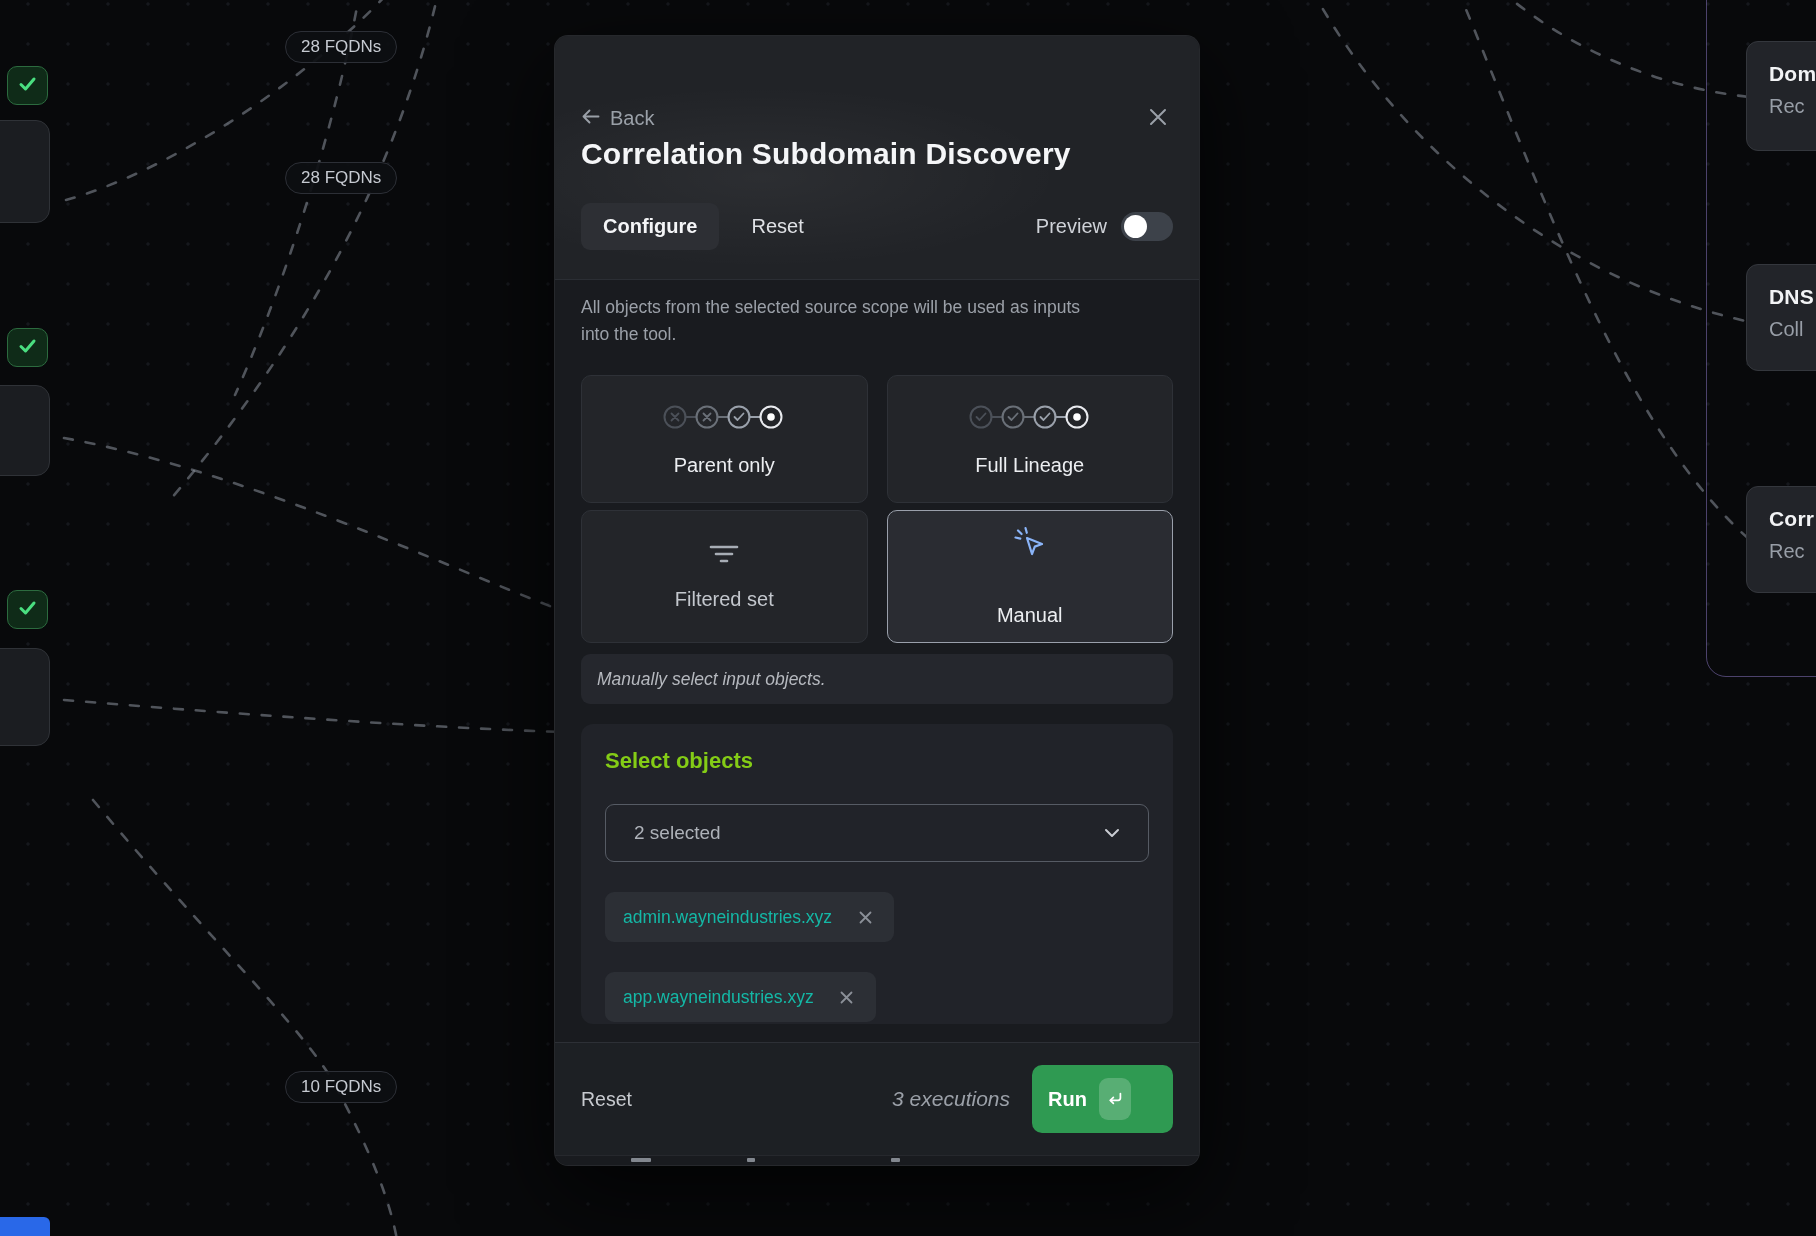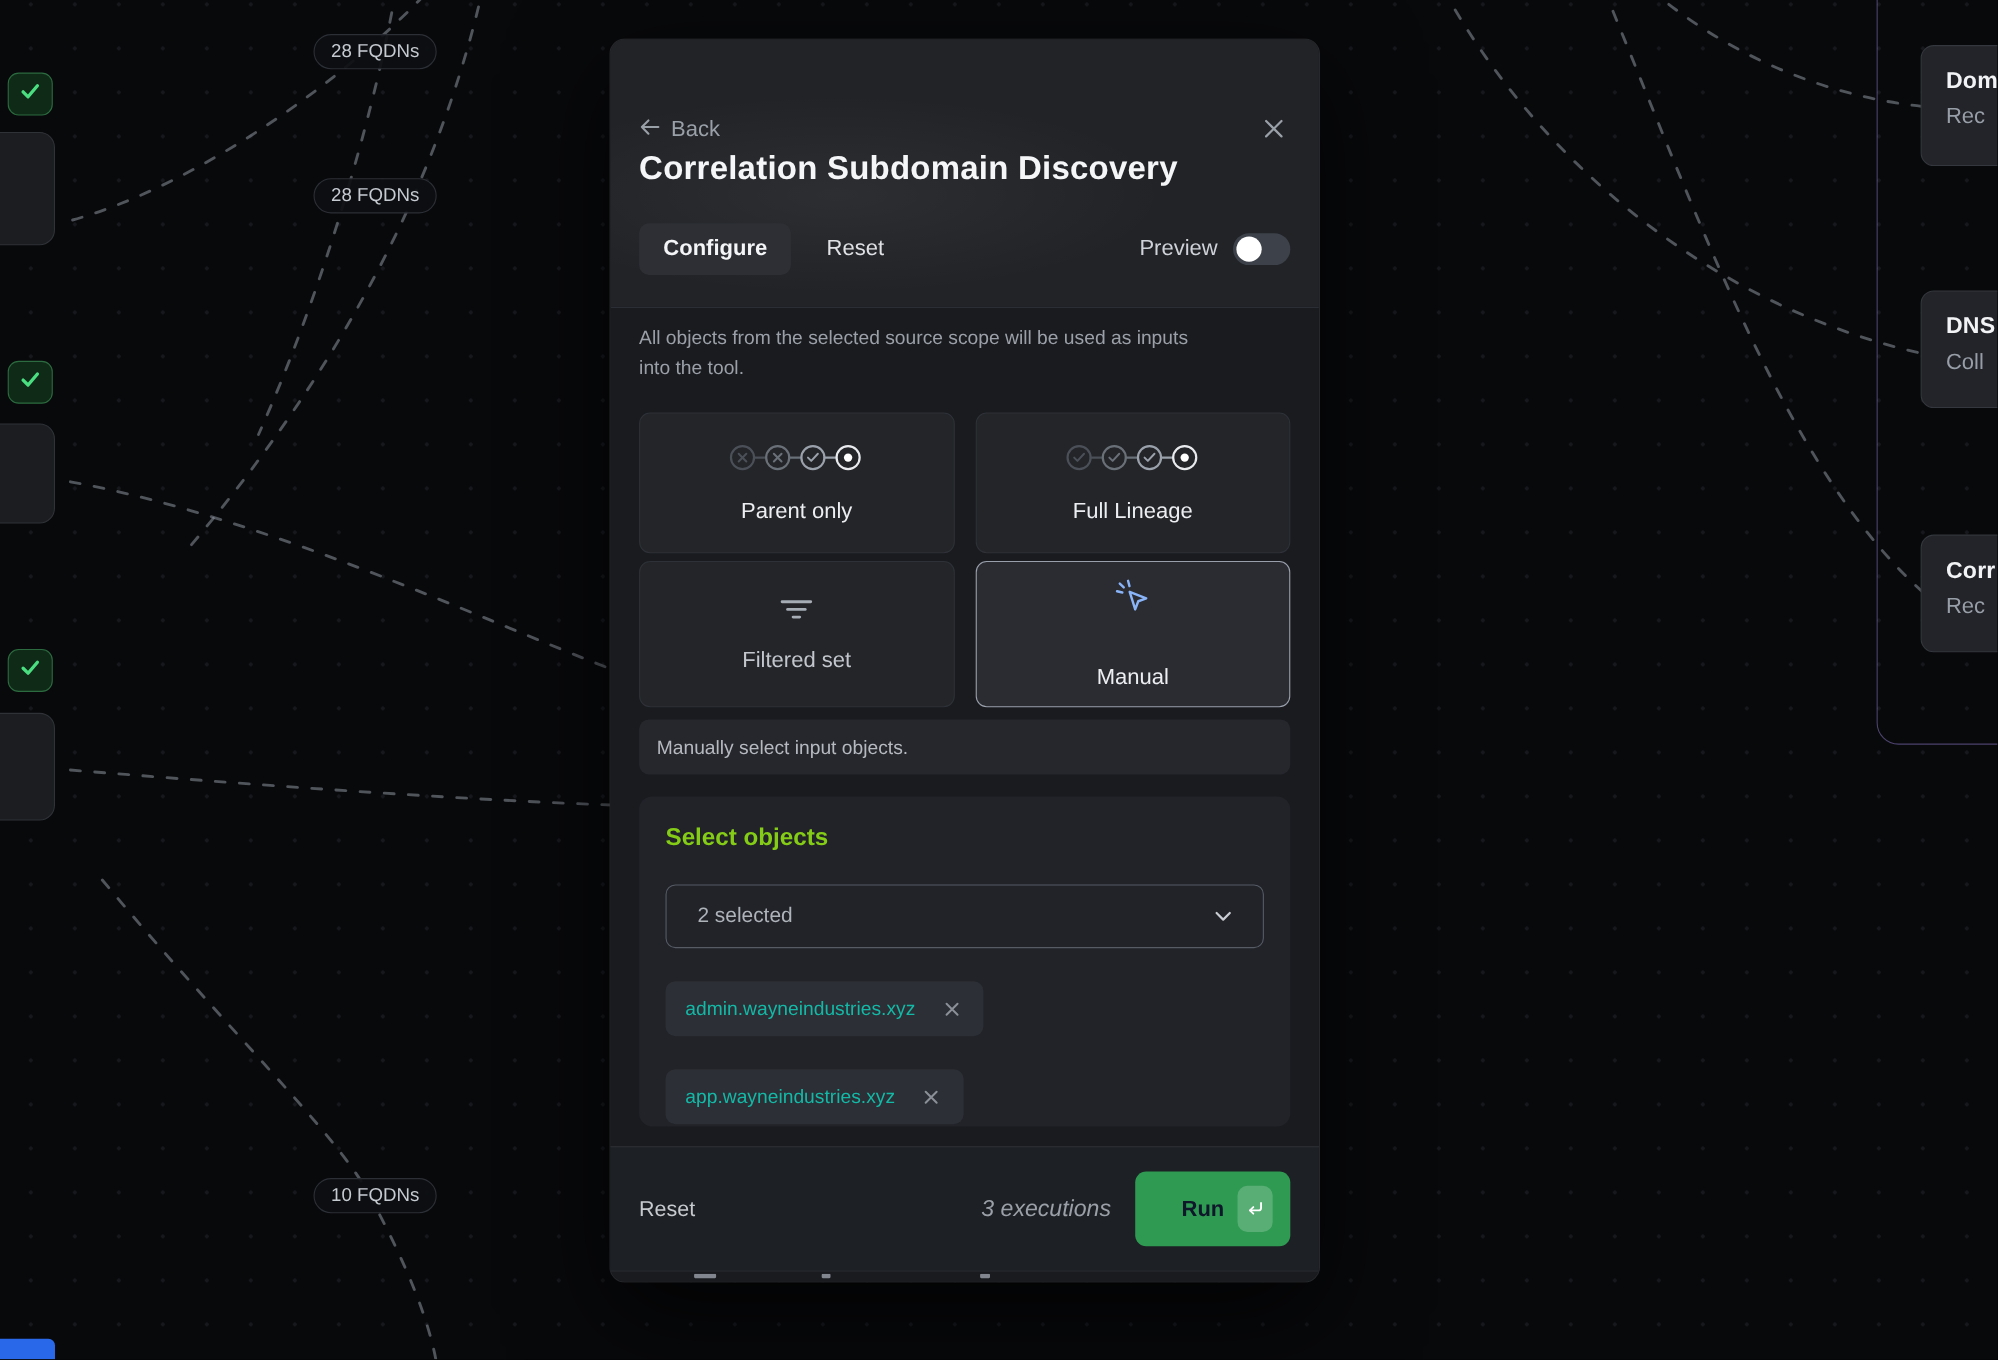--- a/index.html
+++ b/index.html
@@ -76,42 +76,42 @@
   .opt-grid { margin-top:27px; display:grid; grid-template-columns:1fr 1fr; column-gap:19px; row-gap:7px; }
   .opt-card { height:128px; background:#232529; border:1px solid #2e3137; border-radius:10px;
     display:flex; flex-direction:column; align-items:center; justify-content:center; gap:18px; cursor:default; }
   .opt-grid .opt-card:nth-child(4) { height:133px;gap:40px; }
   .opt-grid .opt-card:nth-child(3) { height:133px; }
   .opt-card.selected { background:#2a2c32; border:1px solid #9aa0ab; }
   .opt-label { font-size:20px; color:#eceef1; }
   .opt-card .dim { color:#c3c7cd; }
 
   .helper-strip { margin-top:11px; height:50px; background:#25272d; border-radius:9px;
-    display:flex; align-items:center; padding:10px 16px; color:#b6b9bf; font-size:17.5px; }
+    display:flex; align-items:center; padding:10px 16px; color:#b6b9bf; font-size:17.5px;font-style:italic; }
 
   .select-panel { margin-top:20px; height:300px; background:#212329; border-radius:12px; padding:24px; }
   .sel-heading { color:#84cc16; font-size:22px; font-weight:600; }
   .dropdown { margin-top:30px; height:58px; border:1px solid #565b64; border-radius:9px;
     display:flex; align-items:center; padding:0 28px; color:#aeb2b9; font-size:19px; }
   .dropdown .chev { margin-left:auto; display:flex; }
   .chip { margin-top:30px; height:50px; background:#2c2f35; border-radius:9px;
     display:inline-flex; align-items:center; padding:0 18px; gap:22px;
     color:#14b8a6; font-size:17.5px; }
   .chip.second { margin-top:30px; display:inline-flex; }
   .chip-row { line-height:0; }
   .chip-x { display:flex; align-items:center; justify-content:center; width:22px; height:22px; }
 
   .modal-footer { position:absolute; left:0; right:0; bottom:9px; height:114px; background:#1d2024;
     border-top:1px solid #2d3036; border-bottom:1px solid #26282d;
     display:flex; align-items:center; padding:0 26px; }
   .reset-btn { color:#c7cacf; font-size:19.5px; }
   .exec-label { margin-left:auto; color:#9ba0a8; font-size:21px;font-style:italic; }
   .run-btn { margin-left:22px; height:68px; min-width:141px; background:#2f9a52; border-radius:10px;
-    display:flex; align-items:center; justify-content:flex-end; gap:12px; padding:0 16px;
-    color:#0f172a; font-size:20px; font-weight:600; }
+    display:flex; align-items:center; justify-content:flex-start; gap:12px; padding:0 16px;
+    color:#ffffff; font-size:20px; font-weight:600; }
   .enter-key { width:32px; height:42px; background:rgba(255,255,255,.2); border-radius:9px;
     display:flex; align-items:center; justify-content:center; }
 
   .clipped-frags { position:absolute; left:26px; top:1122px; height:5px; width:400px; overflow:hidden; }
   .clipped-frags i { position:absolute; top:0; height:4px; background:#82878f; border-radius:1px; }
   .clipped-frags i:nth-child(1){left:50px;width:20px}
   .clipped-frags i:nth-child(2){left:166px;width:8px}
   .clipped-frags i:nth-child(3){left:310px;width:9px}
 </style>
 </head>

